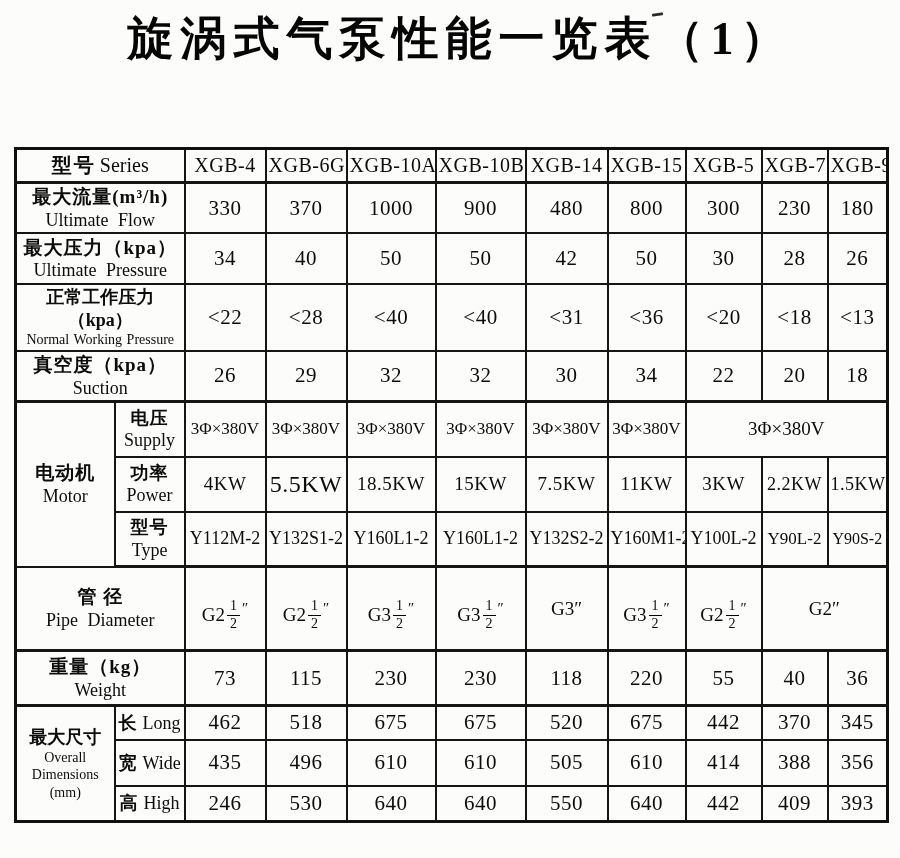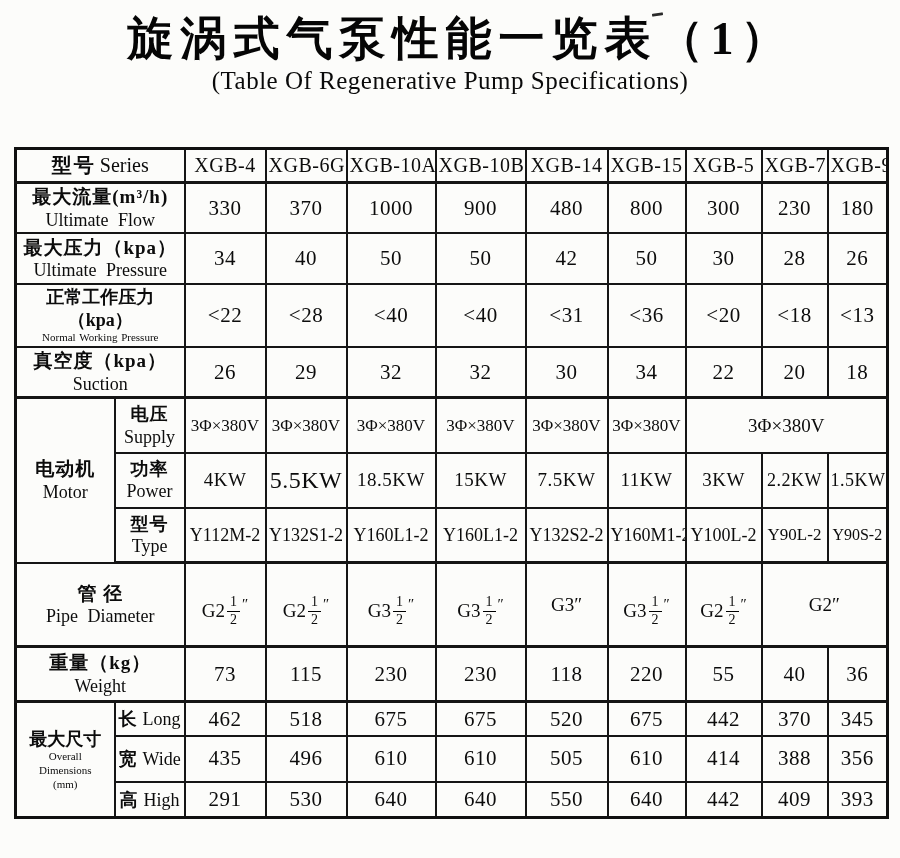--- a/index.html
+++ b/index.html
@@ -39,21 +39,21 @@
   tr.type-row td{border-bottom-width:3px;}
   tr.pipe-row td{border-bottom-width:3px;}
   tr.weight-row td{border-bottom-width:3px;}
 
   .zh{display:block;font-weight:bold;font-size:19px;letter-spacing:1px;line-height:1.25;}
   .zh-inline{font-weight:bold;font-size:20px;letter-spacing:2px;}
   .en{display:block;font-size:18px;line-height:1.25;word-spacing:5px;white-space:pre-line;}
   .en-inline{font-size:20px;word-spacing:4px;}
   .lbl{padding:2px 1px;}
   .lbl-tight .zh{font-size:18px;letter-spacing:0;}
-  .lbl-tight .en{font-size:11px;word-spacing:1px;text-align:center;}
+  .lbl-tight .en{font-size:14px;word-spacing:1px;text-align:center;}
   .sub-lbl .zh{font-size:18px;}
   .sub-lbl .en{font-size:18px;word-spacing:0;}
   .dim-lbl{white-space:nowrap;}
   .dim-lbl .zh-s{font-weight:bold;font-size:18px;}
   .dim-lbl .en-s{font-size:18px;margin-left:6px;}
 
   .num{font-size:21px;letter-spacing:0.5px;}
   .model-hdr{font-size:20px;letter-spacing:0.5px;white-space:nowrap;}
   .volt{font-size:17px;white-space:nowrap;}
   .mtype{font-size:18px;white-space:nowrap;letter-spacing:0;}
@@ -66,21 +66,20 @@
   .inch{font-size:15px;display:inline-block;transform:translateY(-7px);}
   .pd-plain{font-size:19px;}
 </style>
 </head>
 <body>
 
 <div class="stray-mark"></div>
 
 <div class="title-wrap">
   <div class="main-title">旋涡式气泵性能一览表（1）</div>
-  <div class="sub-title">(Table Of Regenerative Pump Specifications)</div>
 </div>
 
 <table class="spec">
   <colgroup>
     <col style="width:99px">
       <col style="width:70px">
     <col style="width:81px">
       <col style="width:81px">
       <col style="width:89px">
     <col style="width:90px">
@@ -328,21 +327,21 @@
     <td class="num">610</td>
     <td class="num">414</td>
     <td class="num">388</td>
     <td class="num">356</td>
   </tr>
 
   <tr style="height:36px">
     <td class="dim-lbl">
       <span class="zh-s">高</span><span class="en-s">High</span>
     </td>
-    <td class="num">291</td>
+    <td class="num">246</td>
     <td class="num">530</td>
     <td class="num">640</td>
     <td class="num">640</td>
     <td class="num">550</td>
     <td class="num">640</td>
     <td class="num">442</td>
     <td class="num">409</td>
     <td class="num">393</td>
   </tr>
 </tbody>

